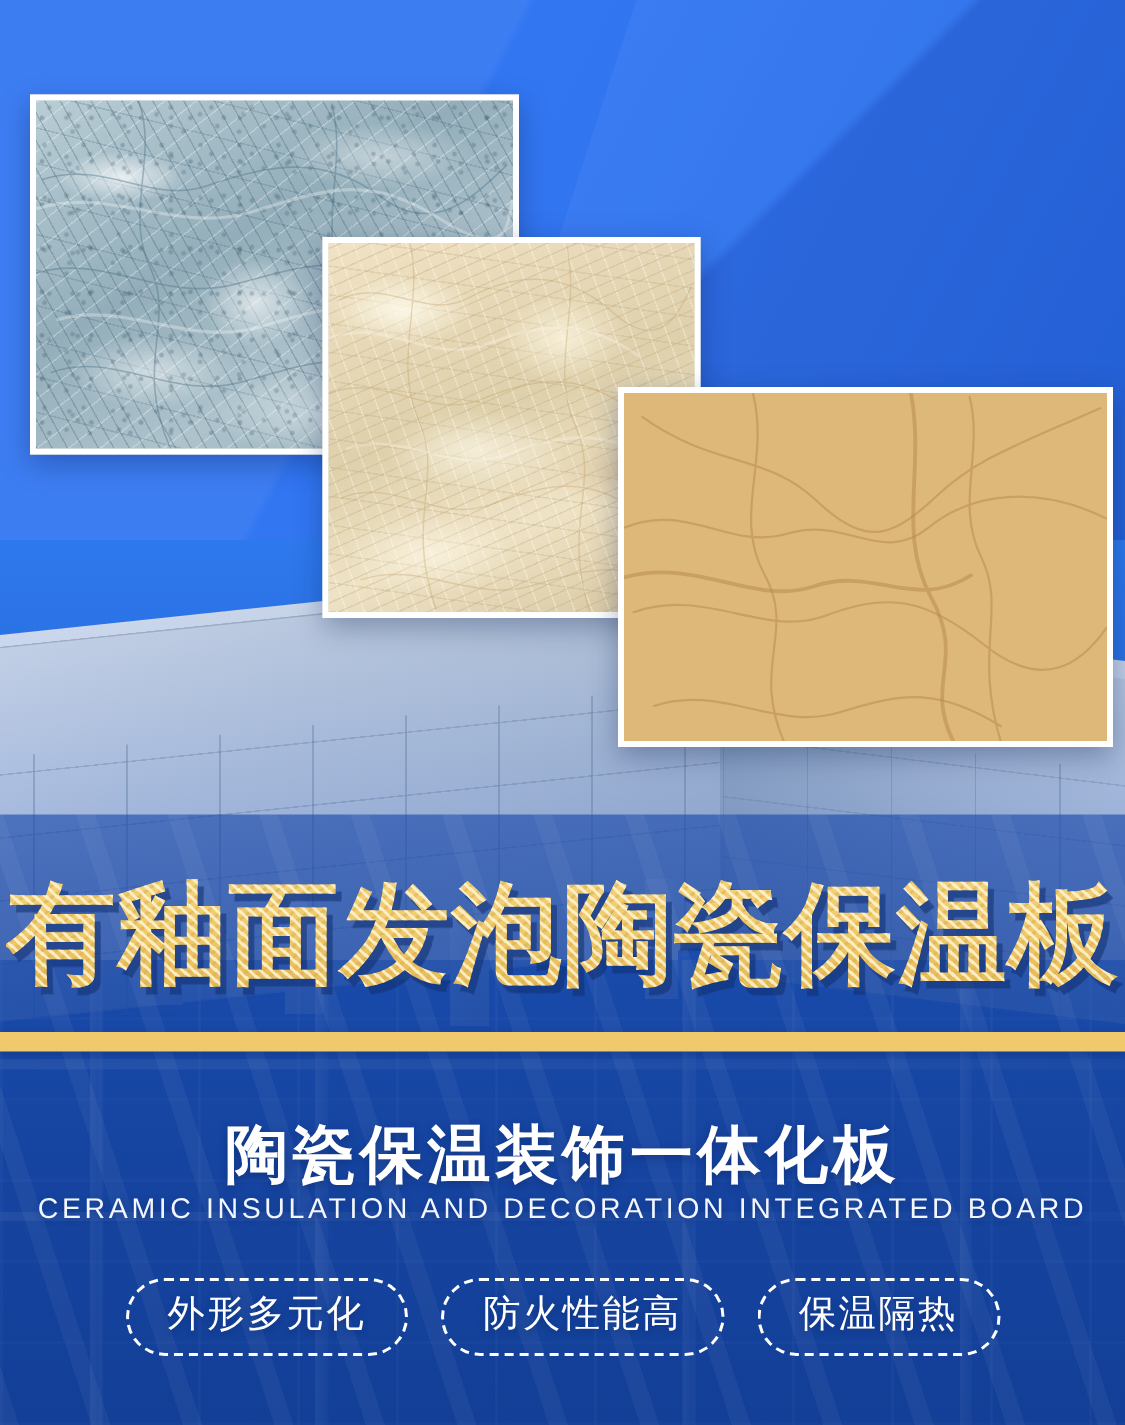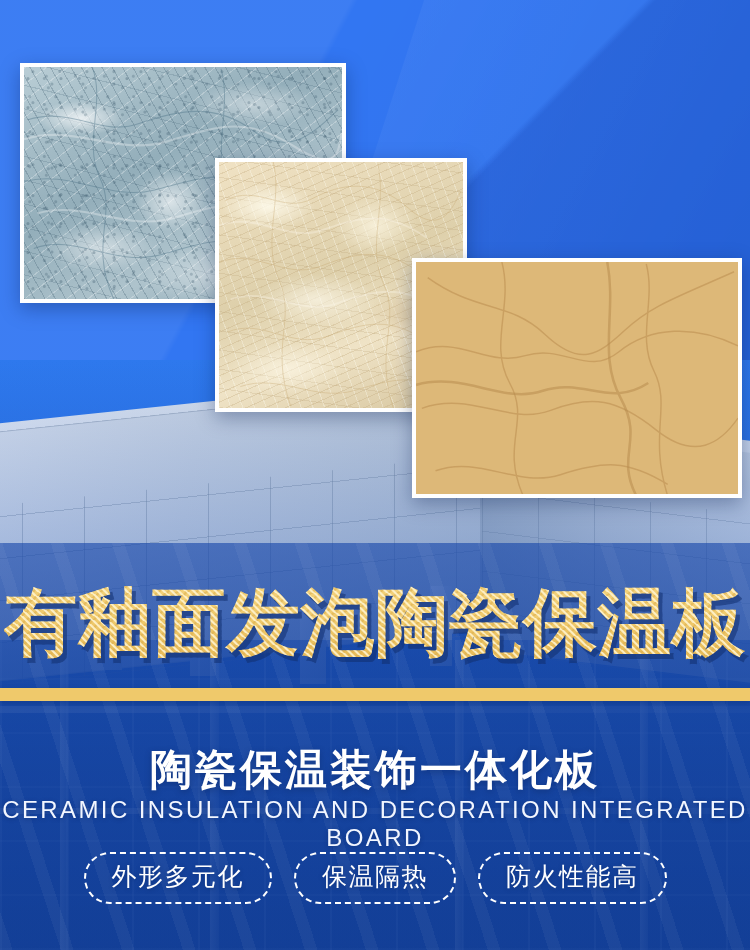--- a/index.html
+++ b/index.html
@@ -224,21 +224,21 @@
   
   .sub-cn {
     position:absolute; left:0; top:742px; width:750px; z-index:20;
     text-align:center; color:#ffffff;
     font-size:42px; font-weight:bold; letter-spacing:3px;
     text-shadow:0 2px 6px rgba(10,36,90,.45);
   }
   .sub-en {
     position:absolute; left:0; top:796px; width:750px; z-index:20;
     text-align:center; color:#F2F6FF;
-    font-size:24px; letter-spacing:2.4px; font-weight:normal;
+    font-size:19px; letter-spacing:2.4px; font-weight:normal;
     text-shadow:0 1px 4px rgba(10,36,90,.45);
   }
 
   
   .pills {
     position:absolute; left:0; top:852px; width:750px; z-index:20;
     display:flex; justify-content:center; align-items:center; gap:22px;
   }
   .pill {
     border:2px dashed #ffffff;
@@ -347,17 +347,17 @@
 
   <div class="headline">有釉面发泡陶瓷保温板</div>
 
   <div class="gold-bar"></div>
 
   <div class="sub-cn">陶瓷保温装饰一体化板</div>
   <div class="sub-en">CERAMIC INSULATION AND DECORATION INTEGRATED BOARD</div>
 
   <div class="pills">
     <div class="pill">外形多元化</div>
+    <div class="pill">防火性能高</div>
     <div class="pill">保温隔热</div>
-    <div class="pill">防火性能高</div>
   </div>
 
 </div>
 
 </body></html>

